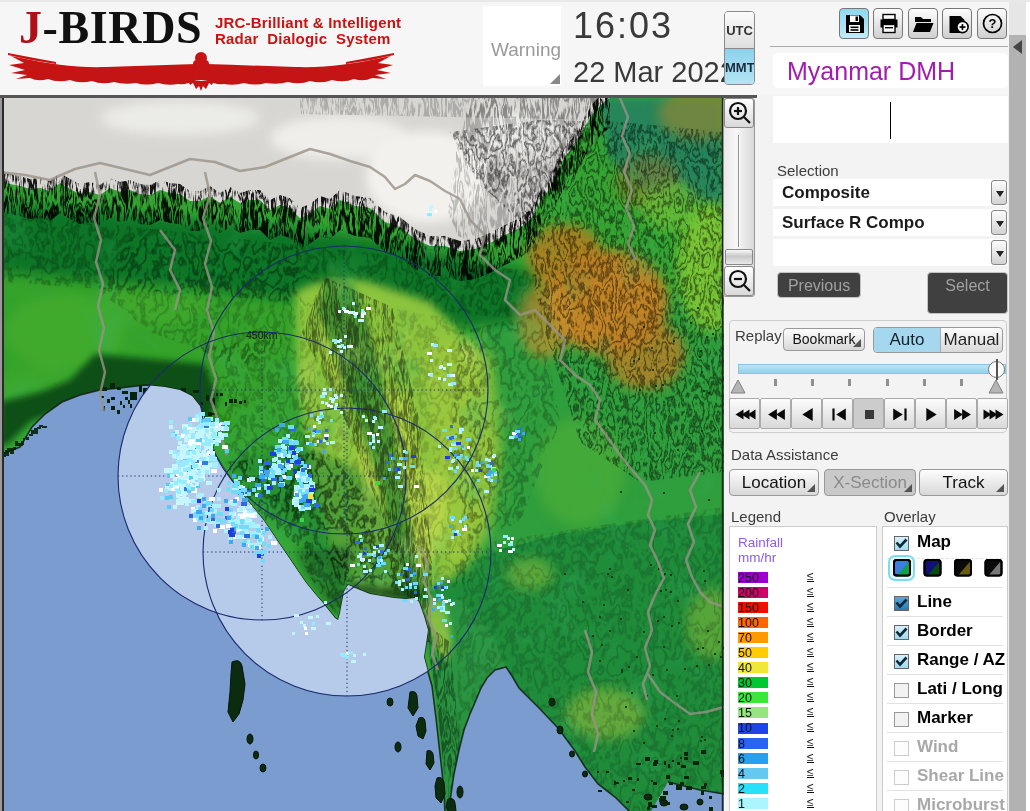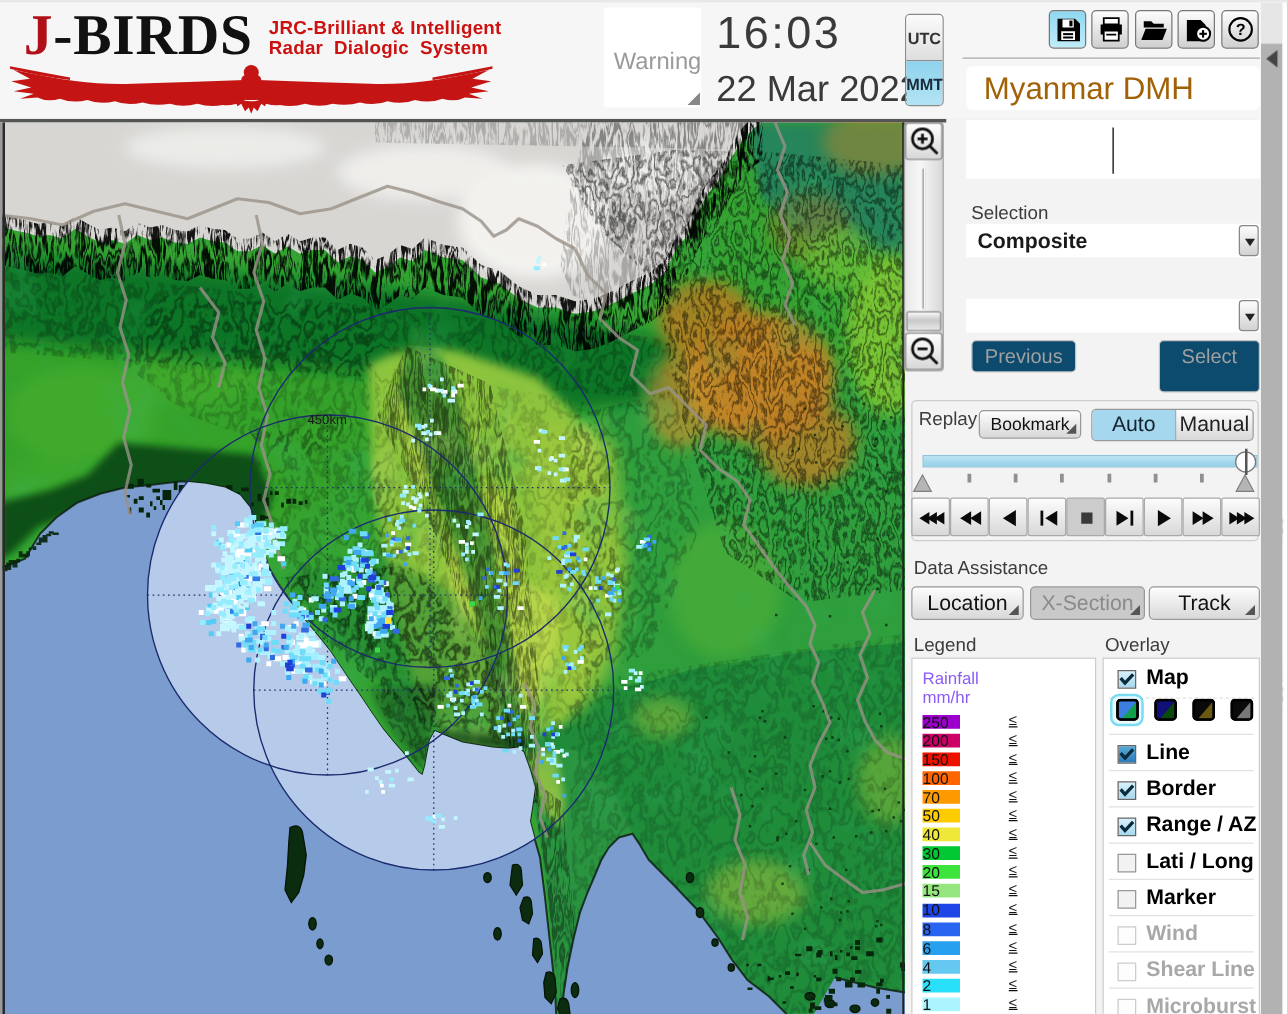--- a/index.html
+++ b/index.html
@@ -15,31 +15,31 @@
 #warncorner{left:550px;top:72px;width:0;height:0;border-left:10px solid transparent;border-bottom:10px solid #888}
 #clock{left:573px;top:3px;font-size:36px;color:#3a3a3a;letter-spacing:2px}
 #date{left:573px;top:54px;font-size:29px;color:#3a3a3a}
 #utcmmt{left:724px;top:9px;width:31px;height:74px;border:1px solid #8a8a8a;border-radius:4px;overflow:hidden}
 #utc{position:absolute;left:0;top:0;width:100%;height:37px;background:linear-gradient(#fbfbfb,#dedede);color:#333;font-size:13px;font-weight:bold;text-align:center;line-height:37px;border-bottom:1px solid #8a8a8a}
 #mmt{position:absolute;left:0;top:37px;width:100%;height:37px;background:linear-gradient(#8ed2ec,#b5e5f5);color:#1a2a3a;font-size:13px;font-weight:bold;text-align:center;line-height:37px}
 .ibtn{top:6px;width:30px;height:31px;border:1px solid #777;border-radius:4px;background:linear-gradient(#fdfdfd,#cfcfcf)}
 .ibtn.save{background:linear-gradient(#8fd8f0,#c0ecf8)}
 #icsep{left:770px;top:44px;width:238px;height:1px;background:#aaa}
 #dmhbox{left:773px;top:51px;width:235px;height:35px;background:#fff;border-radius:5px}
-#dmhbox span{position:absolute;left:14px;top:4px;font-size:25px;color:#a16207}
+#dmhbox span{position:absolute;left:14px;top:4px;font-size:25px;color:#a21caf}
 
 #whitebox{left:773px;top:94px;width:235px;height:47px;background:#fff}
 #cursorline{left:890px;top:100px;width:1px;height:37px;background:#000}
 .plabel{font-size:15px;color:#3c3c3c}
 .dd{left:773px;width:235px;height:27px;background:#fff;position:absolute}
 .dd .txt{position:absolute;left:9px;top:4px;font-size:17px;font-weight:bold;color:#1a1a1a}
 .ddbtn{position:absolute;right:1px;top:1px;width:16px;height:25px;border:1px solid #888;border-radius:3px;background:linear-gradient(#fcfcfc,#d2d2d2)}
 .ddbtn:after{content:"";position:absolute;left:4px;top:10px;border-left:4px solid transparent;border-right:4px solid transparent;border-top:6px solid #222}
 .gbtn{position:absolute;border:1px solid #999;border-radius:4px;background:linear-gradient(#fdfdfd,#d8d8d8);text-align:center;color:#111}
-.gbtn.dis{background:#0c4a6e;border-color:#c4c4c4;color:#a0a0a0}
+.gbtn.dis{background:#404040;border-color:#c4c4c4;color:#a0a0a0}
 .gbtn.pressed{background:#c9c9c9;color:#8a8a8a}
 .cornertri{position:absolute;right:3px;bottom:3px;width:0;height:0;border-left:8px solid transparent;border-bottom:8px solid #555}
 #replaybox{left:729px;top:318px;width:278px;height:113px;border:1px solid #ccc;border-radius:4px}
 
 #strack{left:738px;top:362px;width:268px;height:10px;background:linear-gradient(#bbe4f3,#96d0e9);border:1px solid #8fc3da}
 #sknob{left:988px;top:359px;width:17px;height:17px;border-radius:50%;background:#fdfdfd;border:1.5px solid #777}
 #sknobline{left:996px;top:357px;width:2px;height:21px;background:#555}
 .tick{position:absolute;top:377px;width:3px;height:7px;background:#909090}
 .pbtn{position:absolute;top:396px;width:31px;height:31px;border:1px solid #aaa;border-radius:2px;background:linear-gradient(#fcfcfc,#d8d8d8)}
 .pbtn.on{background:#cccccc}
@@ -350,20 +350,24 @@
   <div class="abs" id="icsep"></div>
   <div class="abs" id="dmhbox">
       <span>Myanmar DMH</span>
     </div>
 
   <div class="abs" id="whitebox"></div>
   <div class="abs" id="cursorline"></div>
   <div class="abs plabel" style="left:777px;top:160px">Selection</div>
   <div class="dd" style="top:177px">
       <span class="txt">Composite</span>
+      <span class="ddbtn"></span>
+    </div>
+  <div class="dd" style="top:207px">
+      <span class="txt">Surface R Compo</span>
       <span class="ddbtn"></span>
     </div>
   <div class="dd" style="top:237px">
       <span class="ddbtn"></span>
     </div>
   <div class="gbtn dis" style="left:777px;top:270px;width:84px;height:26px;font-size:16px;line-height:25px">Previous</div>
   <div class="gbtn dis" style="left:927px;top:270px;width:81px;height:42px;font-size:16px;line-height:25px">Select</div>
 
   <div class="abs" id="replaybox"></div>
   <div class="abs plabel" style="left:735px;top:325px">Replay</div>

